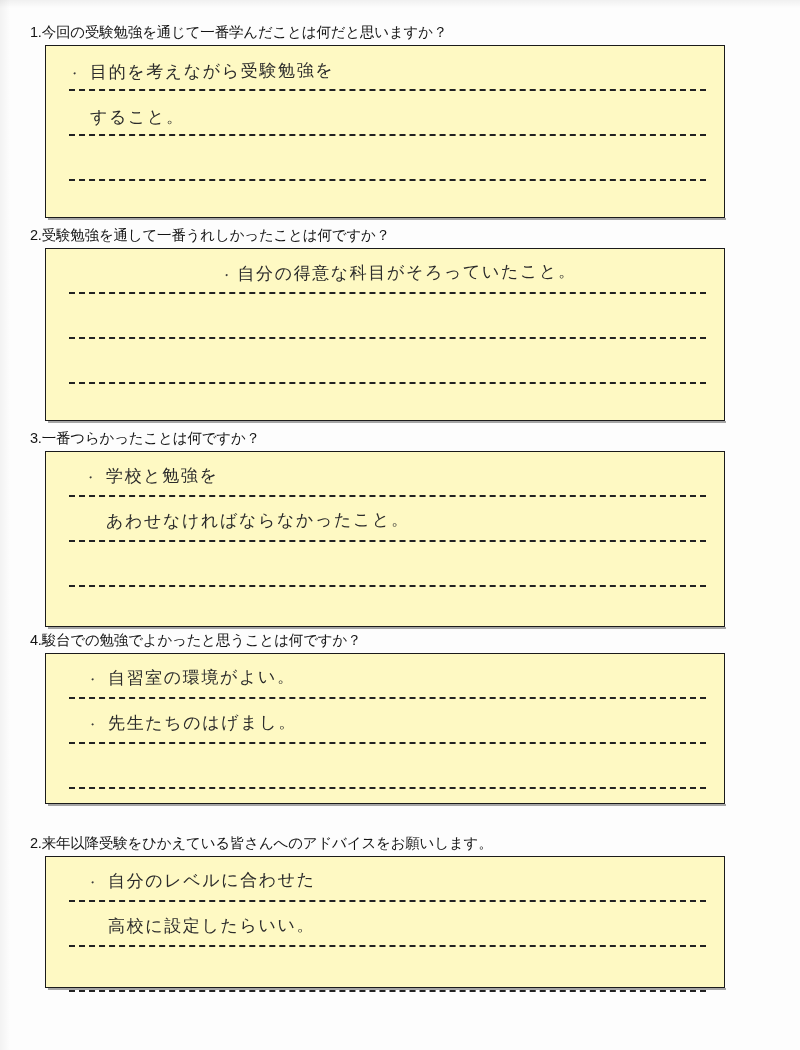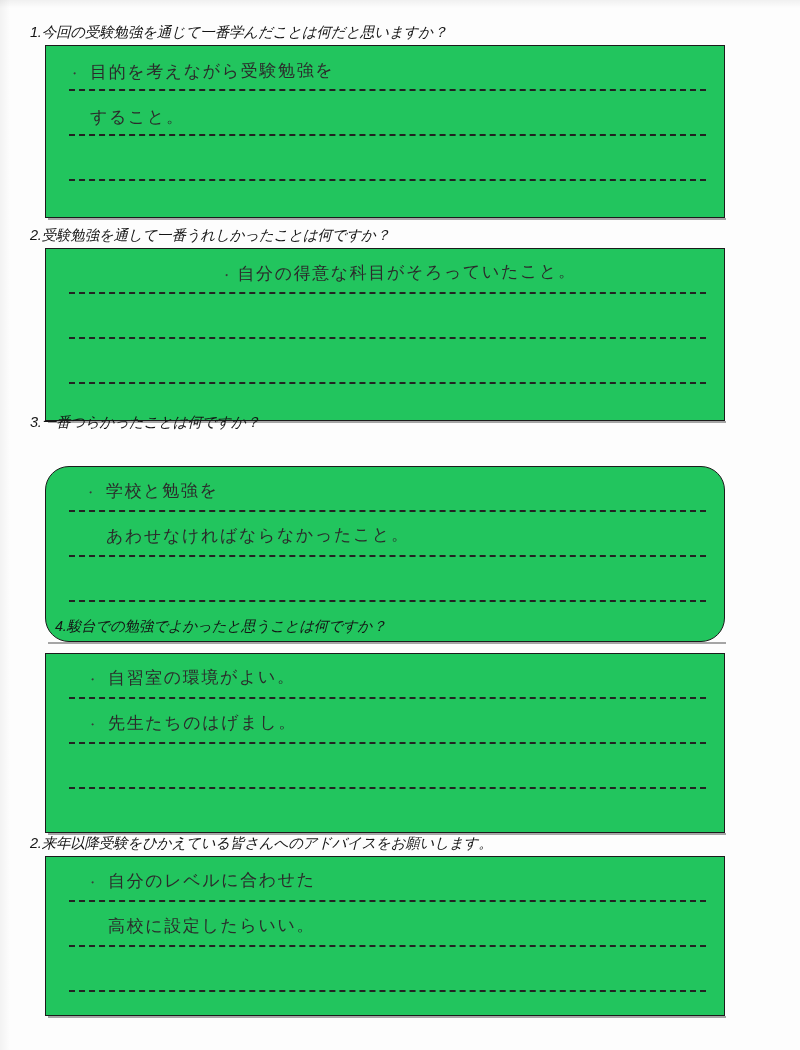--- a/index.html
+++ b/index.html
@@ -46,29 +46,28 @@
   }
 
   .qlabel {
     position: absolute;
     left: 30px;
     font-size: 14.5px;
     line-height: 1;
     letter-spacing: -0.2px;
     white-space: nowrap;
     color: #141414;
-    font-style: italic;
   }
 
   .answer-box {
     position: absolute;
     left: 45px;
     width: 680px;
     border: 1.4px solid #1b1b1b;
-    background: #22c55e;
+    background: #fef9c3;
     box-sizing: border-box;
   }
   
   .answer-box::after {
     content: "";
     position: absolute;
     left: 2px;
     right: -2px;
     bottom: -3px;
     height: 2px;
@@ -133,44 +132,44 @@
     <div class="qlabel" style="top:25px;">2.受験勉強を通して一番うれしかったことは何ですか？</div>
     <div class="answer-box" style="top:45px; height:173px;text-align:center;">
       <div class="rule" style="top:43px;"></div>
       <div class="rule" style="top:88px;"></div>
       <div class="rule" style="top:133px;"></div>
       <div class="hand" style="top:15px; left:22px;"><span class="bullet">・</span><span class="txt">自分の得意な科目がそろっていたこと。</span></div>
     </div>
   </div>
 
   <div class="qblock" style="top:406px;">
-    <div class="qlabel" style="top:9px;text-align:right;">3.一番つらかったことは何ですか？</div>
-    <div class="answer-box" style="top:60px; height:176px;border-radius:24px;">
+    <div class="qlabel" style="top:25px;text-align:right;">3.一番つらかったことは何ですか？</div>
+    <div class="answer-box" style="top:45px; height:176px;">
       <div class="rule" style="top:43px;"></div>
       <div class="rule" style="top:88px;"></div>
       <div class="rule" style="top:133px;"></div>
       <div class="hand" style="top:13px; left:38px;"><span class="bullet">・</span><span class="txt">学校と勉強を</span></div>
       <div class="hand l2 indent" style="top:58px; left:38px;"><span class="txt">あわせなければならなかったこと。</span></div>
     </div>
   </div>
 
   <div class="qblock" style="top:608px;">
-    <div class="qlabel" style="top:11px;margin-left:25px;">4.駿台での勉強でよかったと思うことは何ですか？</div>
-    <div class="answer-box" style="top:45px; height:180px;">
+    <div class="qlabel" style="top:25px;">4.駿台での勉強でよかったと思うことは何ですか？</div>
+    <div class="answer-box" style="top:45px; height:151px;">
       <div class="rule" style="top:43px;"></div>
       <div class="rule" style="top:88px;"></div>
       <div class="rule" style="top:133px;"></div>
       <div class="hand" style="top:13px; left:40px;"><span class="bullet">・</span><span class="txt">自習室の環境がよい。</span></div>
       <div class="hand l2" style="top:58px; left:40px;"><span class="bullet">・</span><span class="txt">先生たちのはげまし。</span></div>
     </div>
   </div>
 
   <div class="qblock" style="top:811px;">
     <div class="qlabel" style="top:25px;">2.来年以降受験をひかえている皆さんへのアドバイスをお願いします。</div>
-    <div class="answer-box" style="top:45px; height:160px;">
+    <div class="answer-box" style="top:45px; height:132px;">
       <div class="rule" style="top:43px;"></div>
       <div class="rule" style="top:88px;"></div>
       <div class="rule" style="top:133px;"></div>
       <div class="hand" style="top:13px; left:40px;"><span class="bullet">・</span><span class="txt">自分のレベルに合わせた</span></div>
       <div class="hand l2 indent" style="top:58px; left:40px;"><span class="txt">高校に設定したらいい。</span></div>
     </div>
   </div>
 </div>
 
 </body></html>

